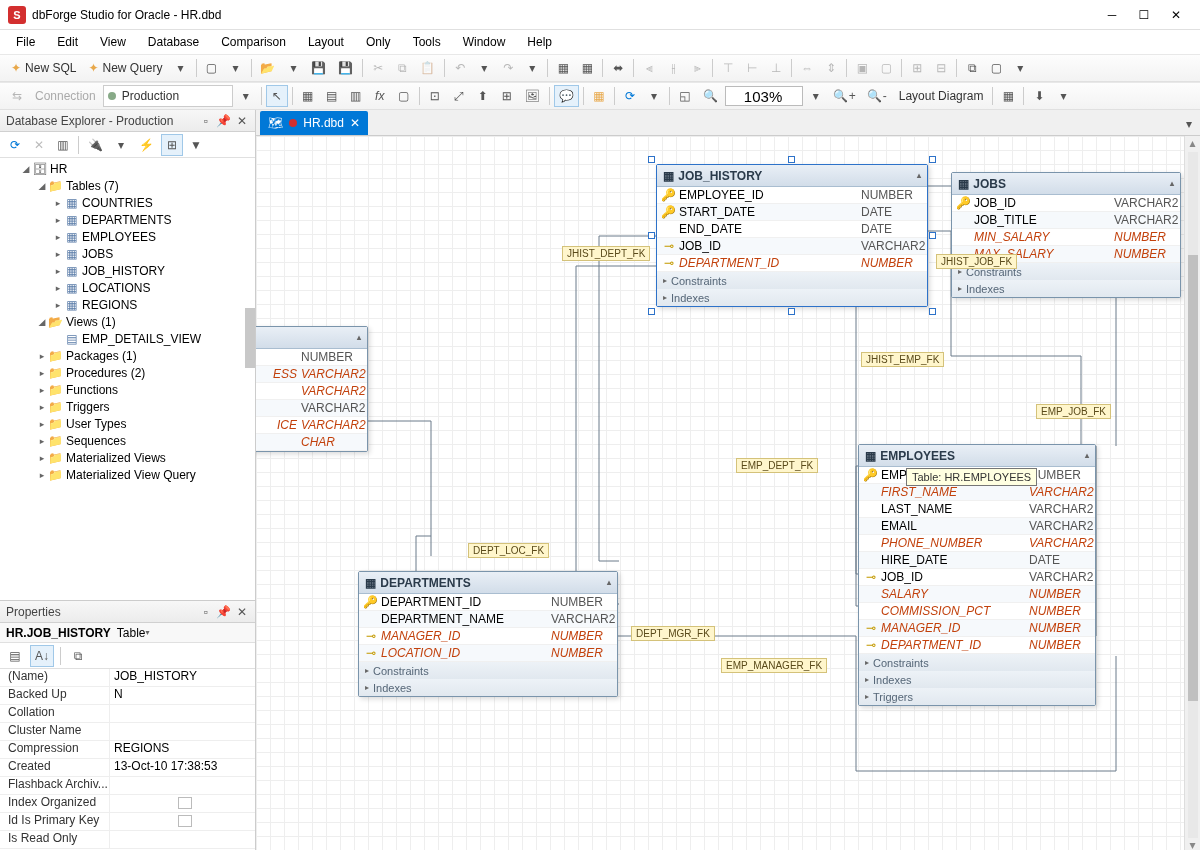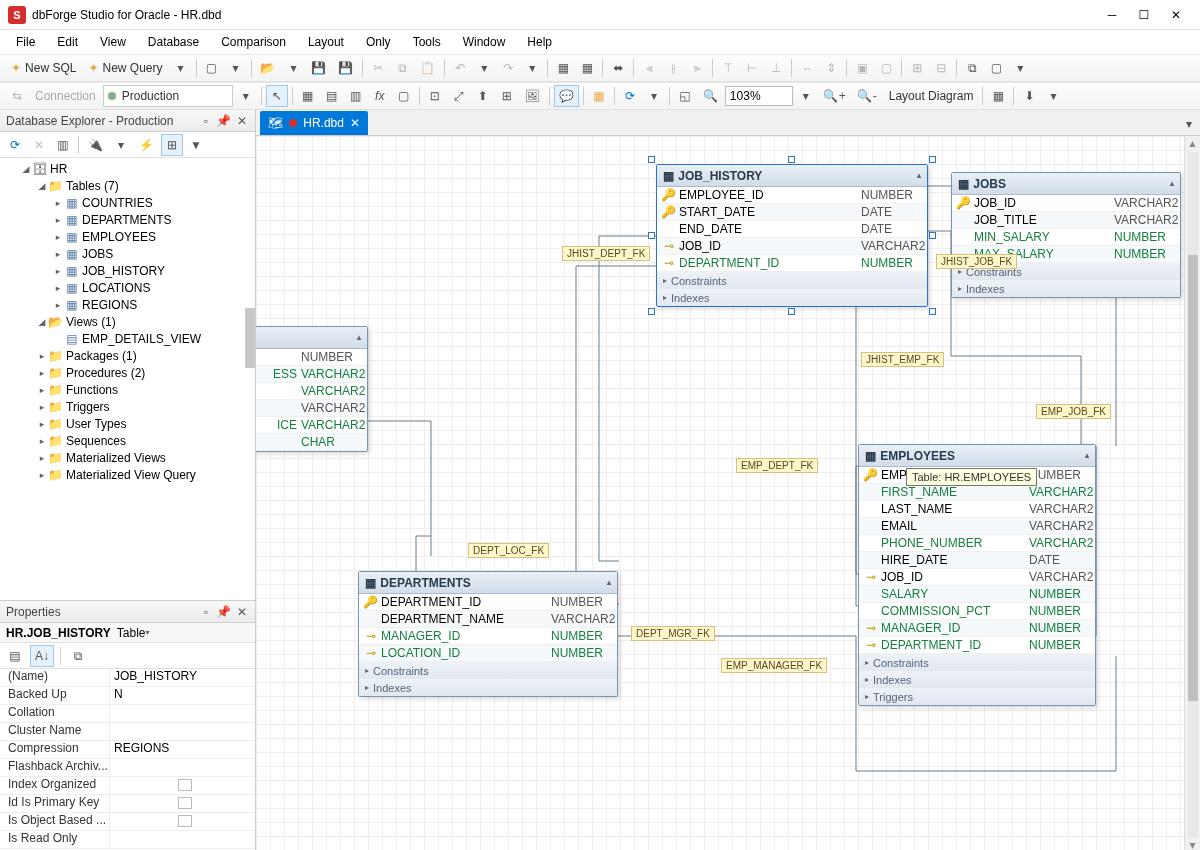--- a/index.html
+++ b/index.html
@@ -43,28 +43,28 @@
 .tab .close { cursor: pointer; }
 .canvas { flex: 1; background: #fff; background-image: linear-gradient(#eee 1px, transparent 1px), linear-gradient(90deg, #eee 1px, transparent 1px); background-size: 14px 14px; position: relative; overflow: hidden; }
 .ent { position: absolute; background: #fff; border: 1px solid #7a94ab; border-radius: 2px; box-shadow: 2px 2px 5px rgba(0,0,0,0.15); }
 .ent.selected { border: 1px solid #2d72c9; }
 .ent-header { background: linear-gradient(#e9eff6,#d2dde9); border-bottom: 1px solid #a9bdd0; display: flex; align-items: center; height: 22px; padding: 0 6px; font-weight: bold; font-size: 12px; color: #2a3a4a; gap: 4px; }
 .ent-row { display: flex; align-items: center; height: 17px; padding: 0 4px; font-size: 11px; border-bottom: 1px solid #f0f0f0; background: #fff; }
 .ent-row.alt { background: #f6f9fc; }
 .ent-row .ricon { width: 16px; text-align: center; color: #888; }
 .ent-row .cname { flex: 1; padding-left: 2px; }
 .ent-row .ctype { width: 62px; color: #555; }
-.ent-row.nullable .cname, .ent-row.nullable .ctype { color: #15803d; }
+.ent-row.nullable .cname, .ent-row.nullable .ctype { color: #c2410c; font-style: italic; }
 .ent-row.fk .ricon { color: #c49a00; }
 .ent-section { background: linear-gradient(#edf2f7,#e1e8ef); height: 17px; display: flex; align-items: center; padding-left: 6px; font-size: 11px; color: #556677; gap: 4px; }
 .sel-handles { position: absolute; inset: -5px; pointer-events: none; }
 .handle { position: absolute; width: 7px; height: 7px; background: #fff; border: 1px solid #2d72c9; }
 .rel-label { position: absolute; background: #fff6cc; border: 1px solid #d4c27a; padding: 1px 4px; font-size: 10px; color: #5a4a1a; white-space: nowrap; }
 .tooltip { position: absolute; background: #ffffe1; border: 1px solid #767676; padding: 2px 5px; font-size: 11px; color: #333; z-index: 100; }
-.zoom-input { width: 68px; height: 20px; border: 1px solid #bbb; padding: 0 4px; font-size: 12px; }
+.zoom-input { width: 78px; height: 20px; border: 1px solid #bbb; padding: 0 18px; font-size: 15px; }
 svg.connectors { position: absolute; inset: 0; width: 100%; height: 100%; }
 svg.connectors line, svg.connectors path { stroke: #6a7a8a; stroke-width: 1; fill: none; }
 .chev { font-size: 8px; color: #666; }
 .checkbox-placeholder { width:14px; height:12px; border:1px solid #bbb; background:#fff; margin:2px auto; }
 </style>
 </head>
 <body>
 
 <div class="titlebar">
   <div class="app-icon">S</div>
@@ -354,37 +354,35 @@
           </div>
           <div class="prop-row">
             <div class="pname">Cluster Name</div>
             <div class="pval"></div>
           </div>
           <div class="prop-row">
             <div class="pname">Compression</div>
             <div class="pval">REGIONS</div>
           </div>
           <div class="prop-row">
+            <div class="pname">Created</div>
+            <div class="pval">13-Oct-10 17:38:53</div>
+          </div>
+          <div class="prop-row">
             <div class="pname">Flashback Archiv...</div>
             <div class="pval"></div>
           </div>
           <div class="prop-row">
             <div class="pname">Index Organized</div>
             <div class="pval">
               <div class="checkbox-placeholder"></div>
             </div>
           </div>
           <div class="prop-row">
             <div class="pname">Id Is Primary Key</div>
-            <div class="pval">
-              <div class="checkbox-placeholder"></div>
-            </div>
-          </div>
-          <div class="prop-row">
-            <div class="pname">Is Object Based ...</div>
             <div class="pval">
               <div class="checkbox-placeholder"></div>
             </div>
           </div>
           <div class="prop-row">
             <div class="pname">Is Read Only</div>
             <div class="pval"></div>
           </div>
         </div>
     </div>

